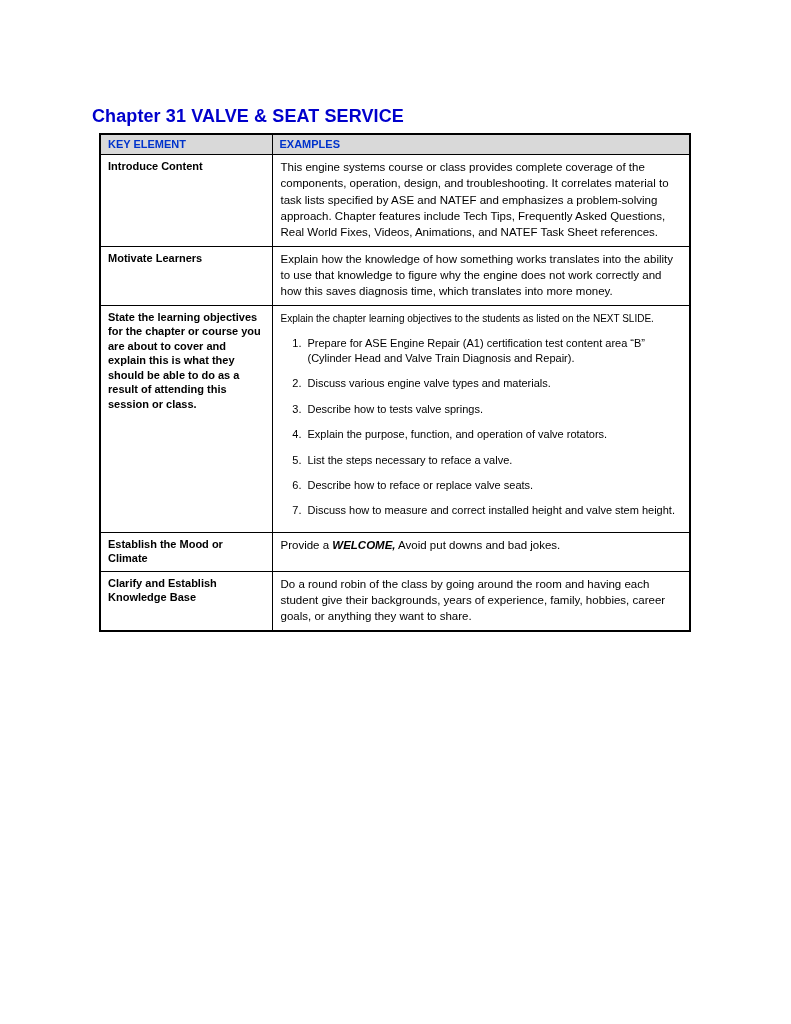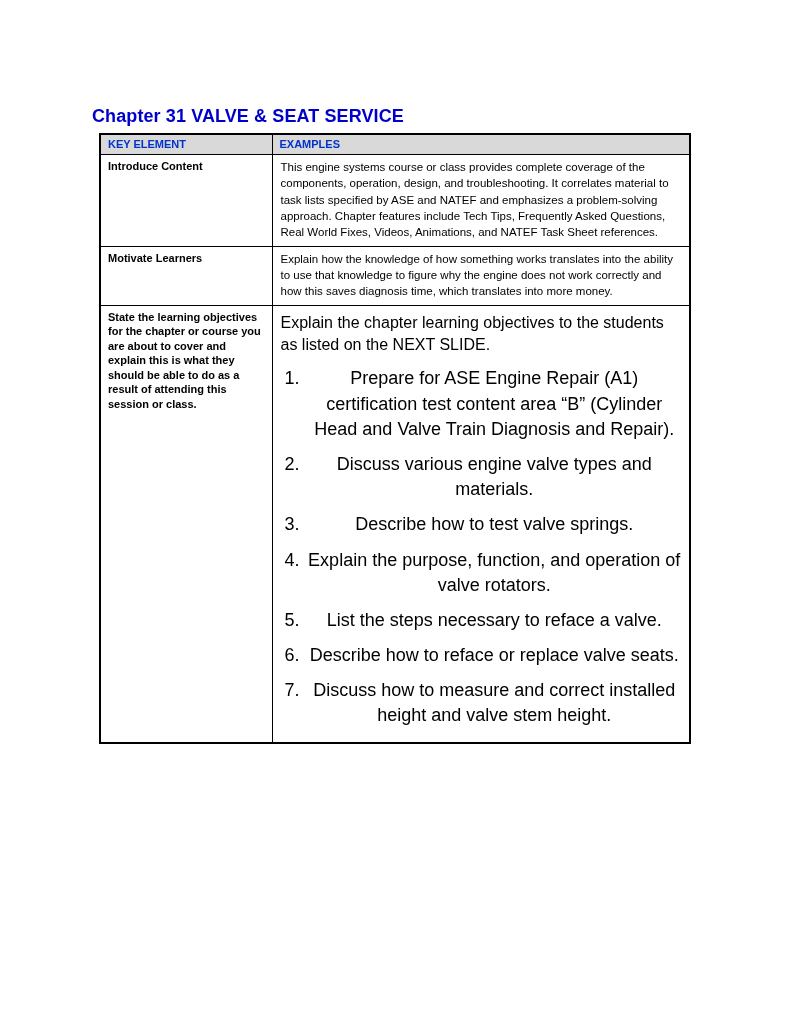--- a/index.html
+++ b/index.html
@@ -66,28 +66,27 @@
     line-height:1.32;
     padding:4px 8px 5px 7px;
   }
   td.ex{
     font-size:11.5px;
     line-height:1.42;
     padding:4px 8px 5px 8px;
   }
   td.ex p.intro{
     margin:2px 0 10px 0;
-    font-size:16px;
+    font-size:10px;
     line-height:1.4;
   }
   ol.objectives{
     margin:0 0 4px 0;
     padding-left:24px;
-    font-size:18px;
-    text-align:center;
+    font-size:11px;
   }
   ol.objectives li{
     margin:0 0 10px 0;
     padding-left:3px;
     line-height:1.4;
   }
   ol.objectives li:last-child{
     margin-bottom:8px;
   }
   .welcome-emphasis{
@@ -121,28 +120,36 @@
         <td class="ex">Explain how the knowledge of how something works translates into the ability to use that knowledge to figure why the engine does not work correctly and how this saves diagnosis time, which translates into more money.</td>
       </tr>
 
       <tr>
         <td class="key">State the learning objectives for the chapter or course you are about to cover and explain this is what they should be able to do as a result of attending this session or class.</td>
         <td class="ex">
           <p class="intro">Explain the chapter learning objectives to the students as listed on the NEXT SLIDE.</p>
           <ol class="objectives">
             <li>Prepare for ASE Engine Repair (A1) certification test content area “B” (Cylinder Head and Valve Train Diagnosis and Repair).</li>
             <li>Discuss various engine valve types and materials.</li>
-            <li>Describe how to test valve springs.</li>
+            <li>Describe how to tests valve springs.</li>
             <li>Explain the purpose, function, and operation of valve rotators.</li>
             <li>List the steps necessary to reface a valve.</li>
             <li>Describe how to reface or replace valve seats.</li>
             <li>Discuss how to measure and correct installed height and valve stem height.</li>
           </ol>
         </td>
       </tr>
 
+      <tr>
+        <td class="key">Establish the Mood or Climate</td>
+        <td class="ex"><span>Provide a </span><span class="welcome-emphasis">WELCOME,</span><span> Avoid put downs and bad jokes.</span></td>
+      </tr>
 
 
+      <tr>
+        <td class="key">Clarify and Establish Knowledge Base</td>
+        <td class="ex">Do a round robin of the class by going around the room and having each student give their backgrounds, years of experience, family, hobbies, career goals, or anything they want to share.</td>
+      </tr>
 
     </tbody>
   </table>
 
 </div>
 
 </body></html>

